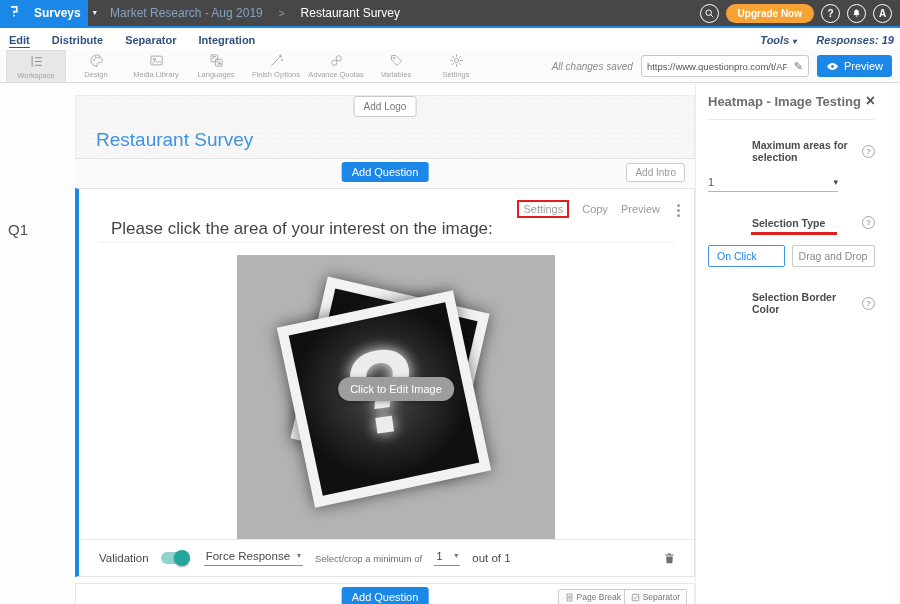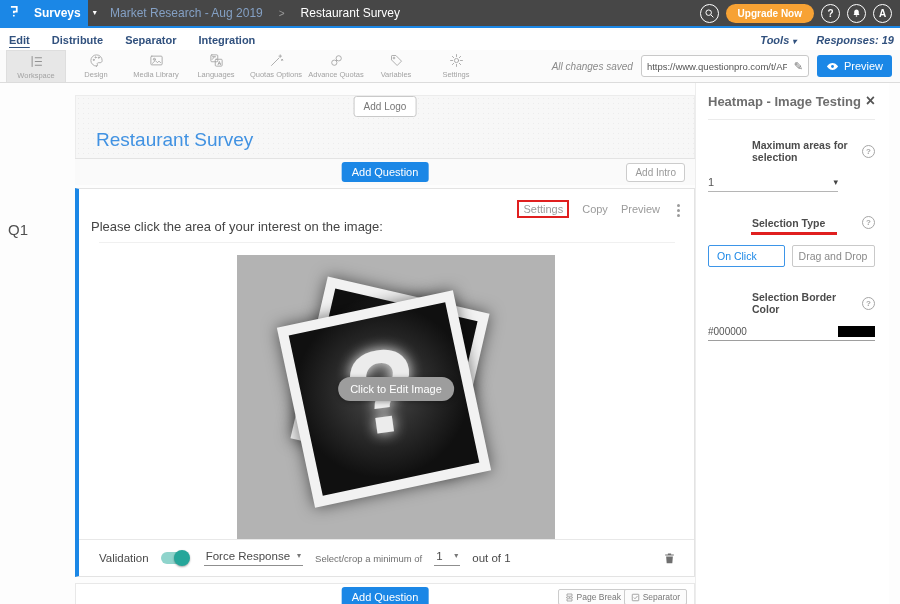--- a/index.html
+++ b/index.html
@@ -67,21 +67,21 @@
                    border-radius:3px; font-size:10px; color:#999; padding:3px 8px; cursor:pointer; font-family:inherit; }
   
   .question-card { position:absolute; left:75px; top:188px; width:620px; height:389px; background:#fff;
                    border:1px solid #e3e3e3; border-left:4px solid #1b87e6; }
   .q-actions { position:absolute; top:11px; right:34px; display:flex; align-items:center; gap:13px;
                font-size:11px; color:#9b9b9b; }
   .q-action { cursor:pointer; }
   .settings-annot { border:2px solid #e01f1f; padding:1px 4px; }
   .kebab { position:absolute; top:13px; right:14px; cursor:pointer; }
   .kebab i { display:block; width:3px; height:3px; border-radius:50%; background:#9b9b9b; margin:2px 0; }
-  .q-text { position:absolute; left:12px; top:30px; font-size:13px; color:#454545; cursor:text; }
+  .q-text { position:absolute; left:32px; top:30px; font-size:17px; color:#454545; cursor:text; }
   .q-text-underline { position:absolute; left:20px; top:53px; width:576px; border-bottom:1px solid #f0f0f0; }
   .img-box { position:absolute; left:158px; top:66px; width:318px; height:285px; background:#b3b3b3;
              overflow:hidden; cursor:pointer; }
   .frame { position:absolute; background:#f2f2f2; box-shadow:0 0 16px rgba(0,0,0,.55); }
   .frame-inner { position:absolute; left:10px; right:10px; top:10px; bottom:10px;
                  background:radial-gradient(circle at 50% 45%, #4a4a4a 0%, #101010 72%); overflow:hidden; }
   .frame1 { left:70px; top:38px; width:166px; height:166px; transform:rotate(13deg); }
   .frame2 { left:57px; top:52px; width:180px; height:184px; transform:rotate(-12deg); }
   .qmark { position:absolute; left:50%; top:47%; transform:translate(-50%,-52%) rotate(4deg);
            font-size:118px; font-weight:bold; color:#ececec; text-shadow:0 0 14px rgba(255,255,255,.95); }
@@ -223,21 +223,21 @@
           <path d="M14.5 18.5l2-5 2 5M15.2 17h2.6"></path>
         </svg>
       <span class="lbl">Languages</span>
     </div>
     <div class="ribbon-item">
       <svg width="15" height="15" viewBox="0 0 24 24" fill="none" stroke="#a3a3a3" stroke-width="1.4" stroke-linecap="round">
           <path d="M4 20L16 8"></path>
           <path d="M18 3v4M16 5h4"></path>
           <path d="M20 10l2 2M22 10l-2 2"></path>
         </svg>
-      <span class="lbl">Quotas Options</span>
+      <span class="lbl">Finish Options</span>
     </div>
     <div class="ribbon-item">
       <svg width="15" height="15" viewBox="0 0 24 24" fill="none" stroke="#a3a3a3" stroke-width="1.4">
           <circle cx="8.5" cy="15.5" r="4.2"></circle>
           <circle cx="15.5" cy="8.5" r="4.2"></circle>
           <path d="M11.3 12.7l1.4-1.4"></path>
         </svg>
       <span class="lbl">Advance Quotas</span>
     </div>
     <div class="ribbon-item">
@@ -374,19 +374,15 @@
     </div>
     <div class="type-buttons">
       <button class="type-btn selected">On Click</button>
       <button class="type-btn unselected">Drag and Drop</button>
     </div>
 
     <div class="panel-label-row mt22">
       <span class="panel-label">Selection Border Color</span>
       <span class="help-circle">?</span>
     </div>
-    <div class="color-row">
-      <span class="color-value">#000000</span>
-      <span class="color-swatch"></span>
-    </div>
   </aside>
 
 </div>
 
 </body></html>

